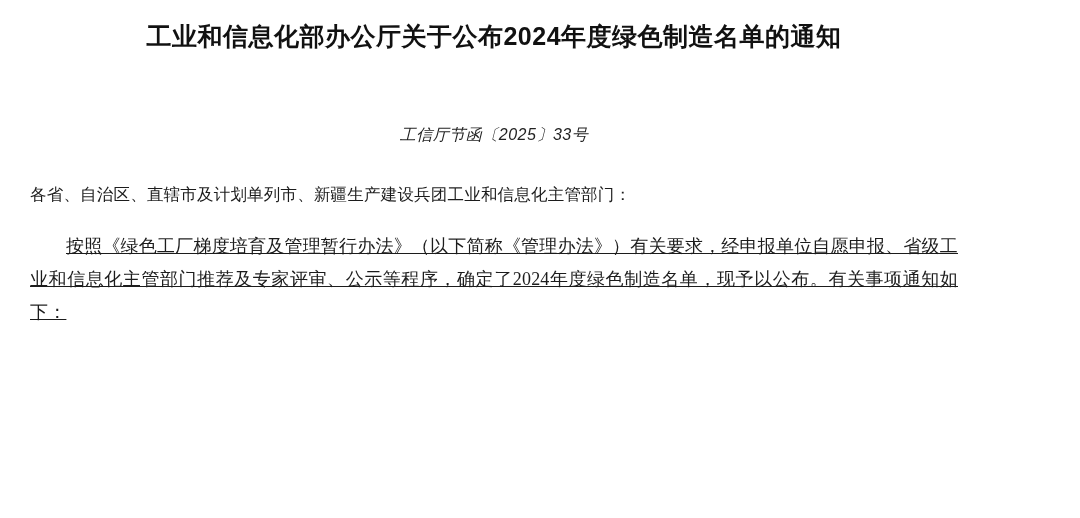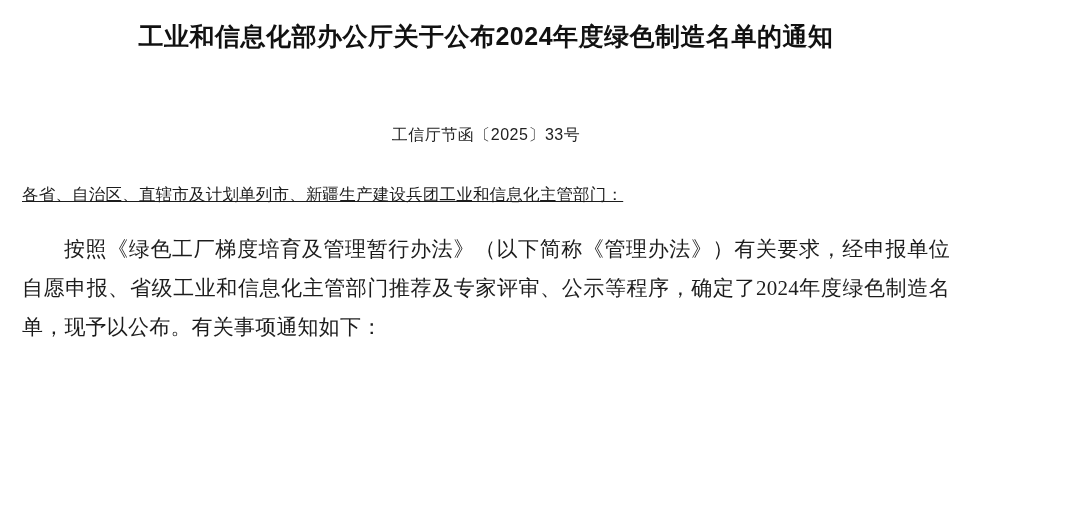--- a/index.html
+++ b/index.html
@@ -13,59 +13,61 @@
     font-family: "Liberation Serif", "DejaVu Serif", serif;
     color: #1a1a1a;
     overflow: hidden;
   }
   .page {
     width: 972px;
     height: 518px;
     box-sizing: border-box;
     padding: 0 22px;
     position: relative;
+    margin-left: 8px;
   }
   .doc-title {
     text-align: center;
     font-family: "Liberation Sans", "DejaVu Sans", sans-serif;
     font-weight: bold;
     font-size: 25px;
     letter-spacing: 0.5px;
     color: #111111;
     margin: 0;
     padding-top: 20px;
     line-height: 1.3;
   }
   .doc-number {
     text-align: center;
     font-size: 16px;
     font-family: "Liberation Sans", "DejaVu Sans", sans-serif;
     color: #222222;
     margin: 0;
     padding-top: 72px;
     letter-spacing: 0.5px;
+    font-style: italic;
   }
   .salutation {
     font-size: 16.5px;
     color: #1c1c1c;
     margin: 0;
     padding-top: 36px;
     letter-spacing: 0.2px;
     line-height: 1.6;
-    text-decoration: underline;
   }
   .para {
-    font-size: 21px;
+    font-size: 18px;
     color: #1c1c1c;
     margin: 0;
     padding-top: 22px;
     text-indent: 2em;
     line-height: 1.85;
     text-align: justify;
     letter-spacing: 0.2px;
+    text-decoration: underline;
   }
 </style>
 </head>
 <body>
 
 <div class="page">
 
   <h1 class="doc-title">工业和信息化部办公厅关于公布2024年度绿色制造名单的通知</h1>
 
   <p class="doc-number">工信厅节函〔2025〕33号</p>

